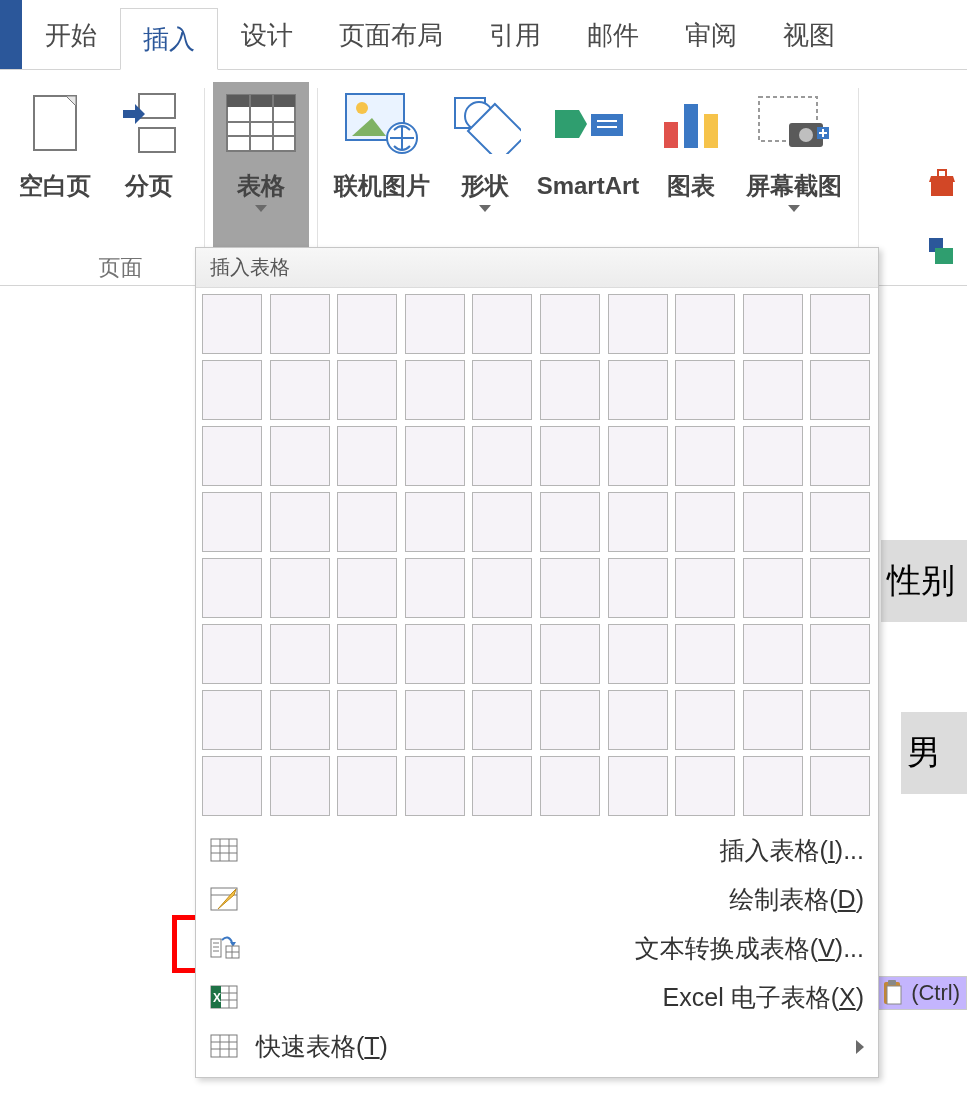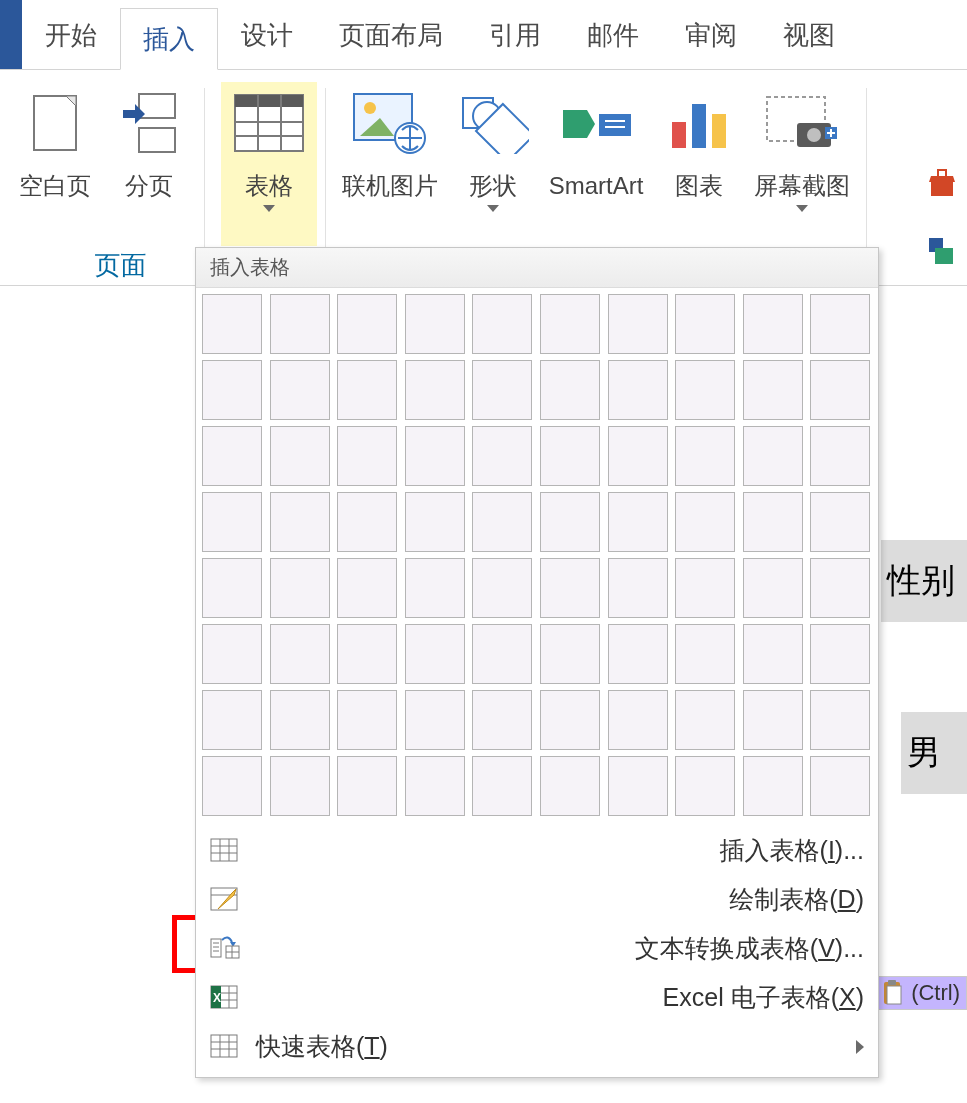--- a/index.html
+++ b/index.html
@@ -65,58 +65,58 @@
     flex-direction: column;
     align-items: center;
     padding: 0 8px;
     height: 100%;
   }
   .group-commands {
     display: flex;
     flex: 1;
   }
   .group-label {
-    font-size: 26px;
-    color: #0369a1;
+    font-size: 22px;
+    color: #737373;
     padding: 6px 0 2px 0;
     margin-left: 37px;
   }
   .sep {
     width: 1px;
     background: #e1e1e1;
     margin: 6px 0 36px 0;
   }
   .cmd {
     display: flex;
     flex-direction: column;
     align-items: center;
     width: 94px;
     padding-top: 2px;
     cursor: pointer;
+    font-weight: bold;
   }
   .cmd .icon-box {
     width: 78px;
     height: 78px;
     display: flex;
     align-items: center;
     justify-content: center;
   }
   .cmd .lbl {
     font-size: 24px;
     color: #444;
     text-align: center;
     margin-top: 10px;
     line-height: 1.2;
   }
   .cmd .caret {
     margin-top: 4px;
   }
   .cmd.active {
-    background: #fef9c3;
-    margin-left: 8px;
+    background: #a3a3a3;
   }
 
   .caret {
     width: 0; height: 0;
     border-left: 6px solid transparent;
     border-right: 6px solid transparent;
     border-top: 7px solid #6a6a6a;
   }
 
   

